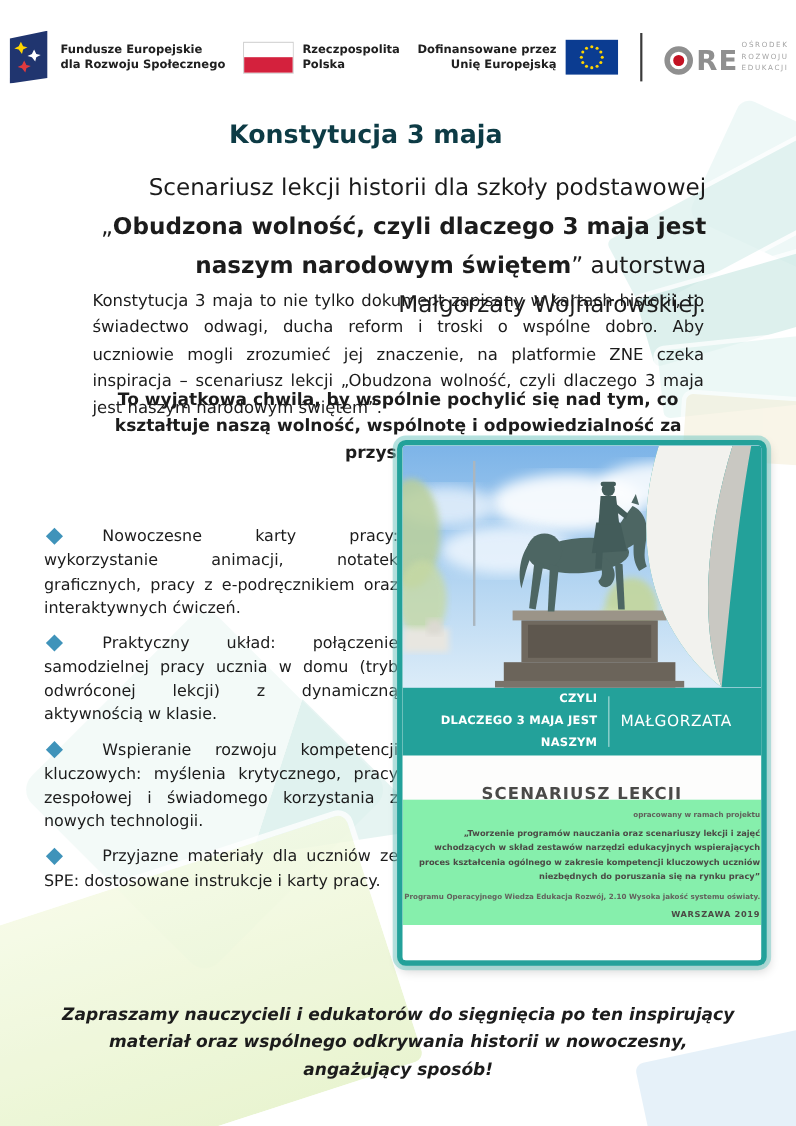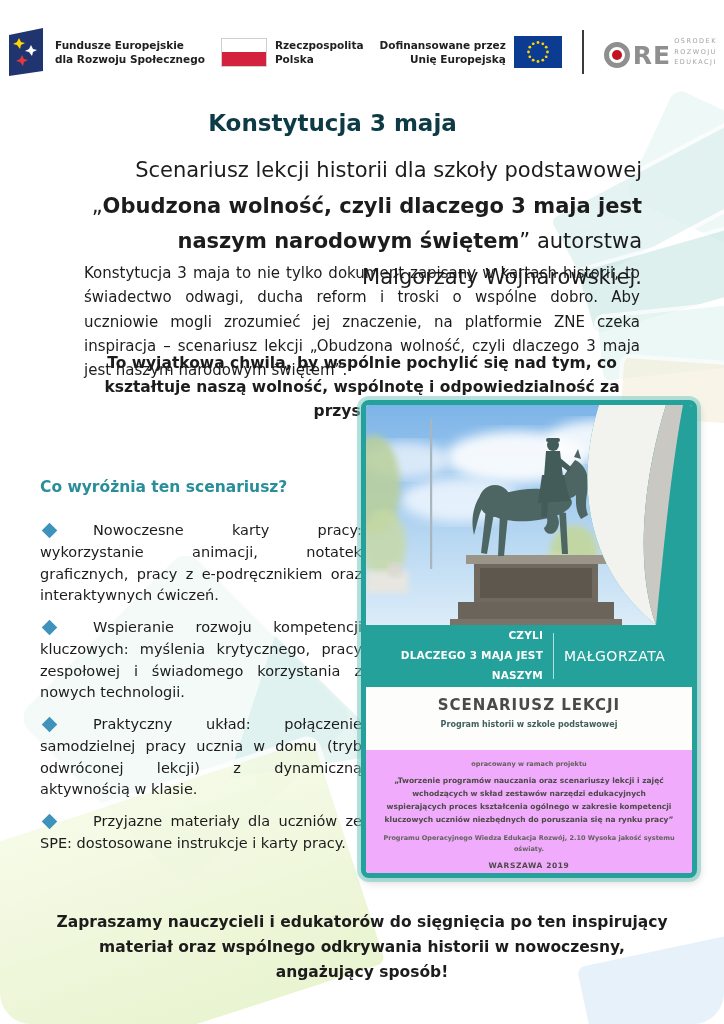--- a/index.html
+++ b/index.html
@@ -1,18 +1,18 @@
 <!DOCTYPE html>
 <html lang="pl"><head>
 <meta charset="utf-8">
 <style>
   html,body{margin:0;padding:0;}
   .page{
     position:relative;width:724px;height:1024px;overflow:hidden;background:#ffffff;
-    font-family:"DejaVu Sans","Liberation Sans",sans-serif;color:#1c1c1c;border-radius:31px;
+    font-family:"DejaVu Sans","Liberation Sans",sans-serif;color:#1c1c1c;
   }
   
   .bg{position:absolute;z-index:0;}
   .bg-book-r1{top:148px;left:548px;width:270px;height:72px;transform:rotate(-28deg);background:#ddf1ee;border:4px solid #fff;border-radius:10px;opacity:.75;}
   .bg-book-r2{top:232px;left:578px;width:255px;height:64px;transform:rotate(-16deg);background:#cfeae6;border:4px solid #fff;border-radius:10px;opacity:.7;}
   .bg-book-r3{top:302px;left:596px;width:245px;height:62px;transform:rotate(-6deg);background:#e6f6f3;border:4px solid #fff;border-radius:10px;opacity:.75;}
   .bg-book-r4{top:362px;left:618px;width:235px;height:58px;transform:rotate(4deg);background:#f5efd9;border:4px solid #fff;border-radius:10px;opacity:.6;}
   .bg-teal-tr{top:118px;left:642px;width:170px;height:120px;transform:rotate(25deg);background:#e3f4f1;border-radius:12px;opacity:.6;}
   .bg-arrow-mid{top:598px;left:66px;width:240px;height:240px;transform:rotate(45deg);background:#e9f6f3;opacity:.55;border-radius:18px;}
   .bg-tri{top:655px;left:248px;width:150px;height:150px;background:#cdeae6;clip-path:polygon(0 0,100% 50%,0 100%);transform:rotate(18deg);opacity:.5;}
@@ -35,37 +35,37 @@
   .ore-sub{font-size:6.5px;color:#a3a3a3;text-transform:uppercase;letter-spacing:1.5px;line-height:1.6;}
   
   .title{top:110px;left:0;width:665px;text-align:center;font-size:23px;font-weight:bold;color:#0d3b45;}
   .intro{top:153px;left:82px;width:560px;text-align:right;font-size:21px;line-height:1.7;}
   .para{top:261px;left:84px;width:556px;text-align:justify;font-size:15px;line-height:1.62;}
   .hl{top:351px;left:82px;width:560px;text-align:center;font-weight:bold;font-size:15.5px;line-height:1.55;}
   .leftcol{top:478px;left:40px;width:322px;}
   .sec-h{font-size:15.5px;font-weight:bold;color:#2a8e9a;margin:0 0 24px 0;}
   .bullet{font-size:14.5px;line-height:1.5;text-align:justify;margin-bottom:10px;}
   .diamond{display:inline-block;width:11px;height:11px;background:#3f93ba;transform:rotate(45deg);margin:0 38px 0 4px;vertical-align:-1px;}
-  .pfooter{top:910px;left:50px;width:624px;text-align:center;font-weight:bold;font-size:15.5px;line-height:1.6;}
+  .pfooter{top:910px;left:50px;width:624px;text-align:center;font-weight:bold;font-size:15.5px;line-height:1.6;font-style:italic;}
   
   .poster{
     top:400px;left:361px;width:336px;height:478px;box-sizing:border-box;
     border:5px solid #23a19a;border-radius:8px;overflow:hidden;background:#fff;
     box-shadow:0 0 0 4px rgba(122,204,199,.55),2px 4px 10px rgba(0,0,0,.18);
     display:flex;flex-direction:column;
   }
   .photo{height:220px;flex:0 0 auto;position:relative;background:#bcd8f0;}
   .band{height:62px;flex:0 0 auto;background:#23a19a;display:flex;align-items:center;color:#fff;padding:0 10px;box-sizing:border-box;}
   .band-title{flex:1;text-align:right;font-size:10.5px;font-weight:bold;line-height:1.9;padding-right:10px;letter-spacing:.2px;}
   .band-div{width:1px;height:46px;background:rgba(255,255,255,.65);}
   .band-author{width:118px;padding-left:10px;font-size:14px;line-height:1.9;letter-spacing:.5px;font-weight:normal;}
-  .pwhite{height:63px;flex:0 0 auto;background:#fdfdfc;text-align:center;padding-top:9px;box-sizing:border-box;}
+  .pwhite{height:40px;flex:0 0 auto;background:#fdfdfc;text-align:center;padding-top:25px;box-sizing:border-box;}
   .pwhite h3{margin:0;font-size:15px;font-weight:bold;color:#4a4a48;letter-spacing:1px;}
   .pwhite .sub{margin-top:6px;font-size:8px;font-weight:bold;color:#40605e;}
-  .pgray{flex:1;background:#f0abfc;text-align:center;padding:7px 15px 4px;color:#55544f;box-sizing:border-box;}
+  .pgray{flex:1;background:#86efac;text-align:right;padding:7px 1px 4px;color:#55544f;box-sizing:border-box;}
   .pgray .sm{font-size:6.5px;font-weight:bold;color:#605f5a;margin:3px 0 6px;}
   .pgray .quote{font-size:7.5px;font-weight:bold;line-height:1.75;color:#4b4a45;margin-bottom:6px;}
   .pgray .fund{font-size:6.5px;font-weight:bold;line-height:1.7;color:#63625d;}
   .pgray .cy{font-size:7.5px;font-weight:bold;margin-top:6px;letter-spacing:.6px;color:#4b4a45;}
   .plogos{height:32px;flex:0 0 auto;background:#fff;display:flex;align-items:center;justify-content:center;gap:42px;}
 </style>
 </head>
 <body>
 
 <div class="page">
@@ -144,24 +144,23 @@
 
   <div class="z title">Konstytucja 3 maja</div>
 
   <div class="z intro"><span>Scenariusz lekcji historii dla szkoły podstawowej „</span><b>Obudzona wolność, czyli dlaczego 3 maja jest naszym narodowym świętem</b><span>” autorstwa Małgorzaty Wojnarowskiej.</span></div>
 
   <div class="z para">Konstytucja 3 maja to nie tylko dokument zapisany w kartach historii, to świadectwo odwagi, ducha reform i troski o wspólne dobro. Aby uczniowie mogli zrozumieć jej znaczenie, na platformie ZNE czeka inspiracja – scenariusz lekcji „Obudzona wolność, czyli dlaczego 3 maja jest naszym narodowym świętem”.</div>
 
   <div class="z hl">To wyjątkowa chwila, by wspólnie pochylić się nad tym, co kształtuje naszą wolność, wspólnotę i odpowiedzialność za przyszłość.</div>
 
   <div class="z leftcol">
-    <h2 class="sec-h">Co wyróżnia ten scenariusz?</h2>
     <div class="bullet"><span class="diamond"></span><span>Nowoczesne karty pracy: wykorzystanie animacji, notatek graficznych, pracy z e-podręcznikiem oraz interaktywnych ćwiczeń.</span></div>
+    <div class="bullet"><span class="diamond"></span><span>Praktyczny układ: połączenie samodzielnej pracy ucznia w domu (tryb odwróconej lekcji) z dynamiczną aktywnością w klasie.</span></div>
     <div class="bullet"><span class="diamond"></span><span>Wspieranie rozwoju kompetencji kluczowych: myślenia krytycznego, pracy zespołowej i świadomego korzystania z nowych technologii.</span></div>
-    <div class="bullet"><span class="diamond"></span><span>Praktyczny układ: połączenie samodzielnej pracy ucznia w domu (tryb odwróconej lekcji) z dynamiczną aktywnością w klasie.</span></div>
     <div class="bullet"><span class="diamond"></span><span>Przyjazne materiały dla uczniów ze SPE: dostosowane instrukcje i karty pracy.</span></div>
   </div>
 
   <div class="z poster">
     <div class="photo">
       <svg width="336" height="220" viewBox="0 0 336 220">
         <defs>
           <linearGradient id="sky" x1="0" y1="0" x2="0" y2="1">
             <stop offset="0" stop-color="#7db4e8"></stop>
               <stop offset="0.6" stop-color="#b7d7f2"></stop>

